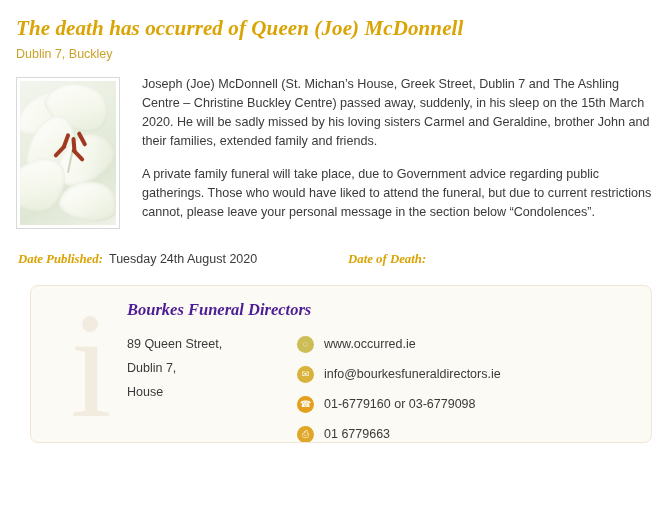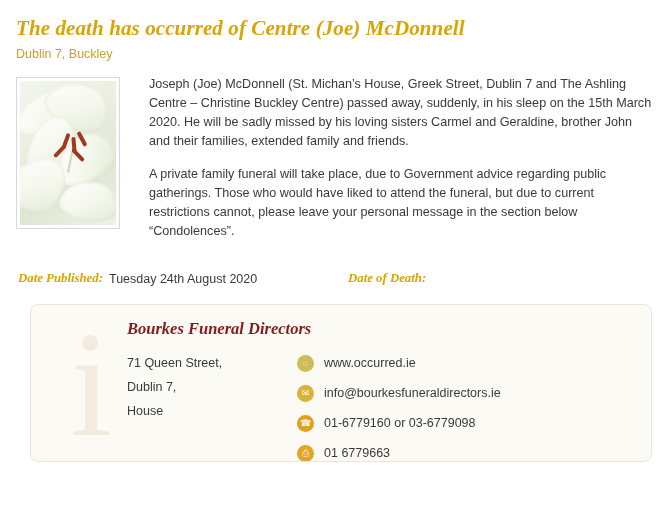--- a/index.html
+++ b/index.html
@@ -91,34 +91,34 @@
   }
   .body-text {
     margin-left: 18px;
     flex: 1 1 auto;
     font-size: 12.6px;
     line-height: 19px;
     color: #3a3a3a;
     max-width: 520px;
   }
   .body-text p {
-    margin: 0 0 14px 11px;
+    margin: 0 0 14px 4px;
   }
   .meta-row {
     display: flex;
     margin-top: 16px;
     font-size: 12.5px;
     color: #3a3a3a;
     padding-left: 2px;
   }
   .meta-item {
     display: flex;
     align-items: baseline;
   }
-  .meta-item.first { width: 330px; align-items: center; }
+  .meta-item.first { width: 330px; }
   .meta-label {
     font-family: "Liberation Serif", serif;
     font-style: italic;
     font-weight: bold;
     color: #d9a404;
     margin-right: 6px;
     font-size: 12.8px;
   }
   .card {
     position: relative;
@@ -147,21 +147,21 @@
   }
   .card-inner {
     position: relative;
     padding: 14px 0 0 96px;
   }
   .card-title {
     font-family: "Liberation Serif", serif;
     font-style: italic;
     font-weight: bold;
     font-size: 16.5px;
-    color: #7f1d1d;
+    color: #4c1d95;
     margin: 0 0 12px 0;
   }
   .card-cols {
     display: flex;
   }
   .addr {
     width: 170px;
     font-size: 12.5px;
     line-height: 24px;
     color: #3a3a3a;
@@ -197,21 +197,21 @@
     font-size: 9px;
     line-height: 17px;
     text-align: center;
   }
 </style>
 </head>
 <body>
 
 <div class="page">
 
-  <h1 class="title">The death has occurred of Centre (Joe) McDonnell</h1>
+  <h1 class="title">The death has occurred of Queen (Joe) McDonnell</h1>
   <div class="subtitle">Dublin 7, Buckley</div>
 
   <div class="content-row">
 
     <div class="photo-frame">
       <div class="photo">
         <div class="petal p1"></div>
         <div class="petal p2"></div>
         <div class="petal p3"></div>
         <div class="petal p4"></div>
@@ -242,21 +242,21 @@
       <span class="meta-label">Date of Death:</span>
     </div>
   </div>
 
   <div class="card">
     <div class="card-watermark">i</div>
     <div class="card-inner">
       <div class="card-title">Bourkes Funeral Directors</div>
       <div class="card-cols">
         <div class="addr">
-          <div>71 Queen Street,</div>
+          <div>89 Queen Street,</div>
           <div>Dublin 7,</div>
           <div>House</div>
         </div>
         <div class="contact-list">
 
           <div class="contact-row">
             <span class="cicon cicon-web">
                 <span>◌</span>
               </span>
             <span class="contact-text">www.occurred.ie</span>

